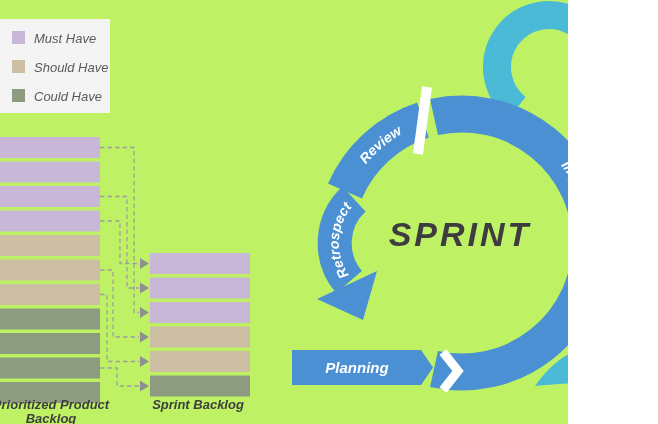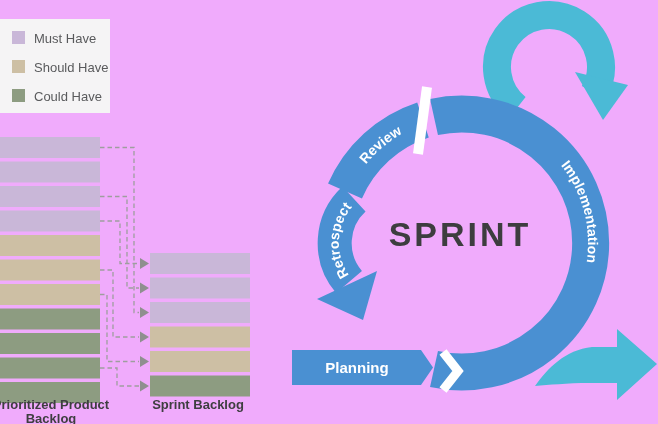--- a/index.html
+++ b/index.html
@@ -1,17 +1,17 @@
 <!DOCTYPE html>
 <html><head>
 <meta charset="utf-8">
 <style>
   html,body{margin:0;padding:0;background:#ffffff;}
-  #stage{position:relative;width:658px;height:424px;background:#f0abfc;overflow:hidden;
-         font-family:"Liberation Sans",sans-serif;}
+  #stage{position:relative;width:568px;height:424px;background:#bef264;overflow:hidden;
+         font-family:"Liberation Sans",sans-serif;font-style:italic;}
   svg text{font-family:"Liberation Sans",sans-serif;}
   .seg-label{font-size:14px;font-weight:bold;}
   .plan-label{font-size:15px;font-weight:bold;}
 </style>
 </head>
 <body>
 
 <div id="stage">
 <svg width="658" height="424" viewBox="0 0 658 424">
 

